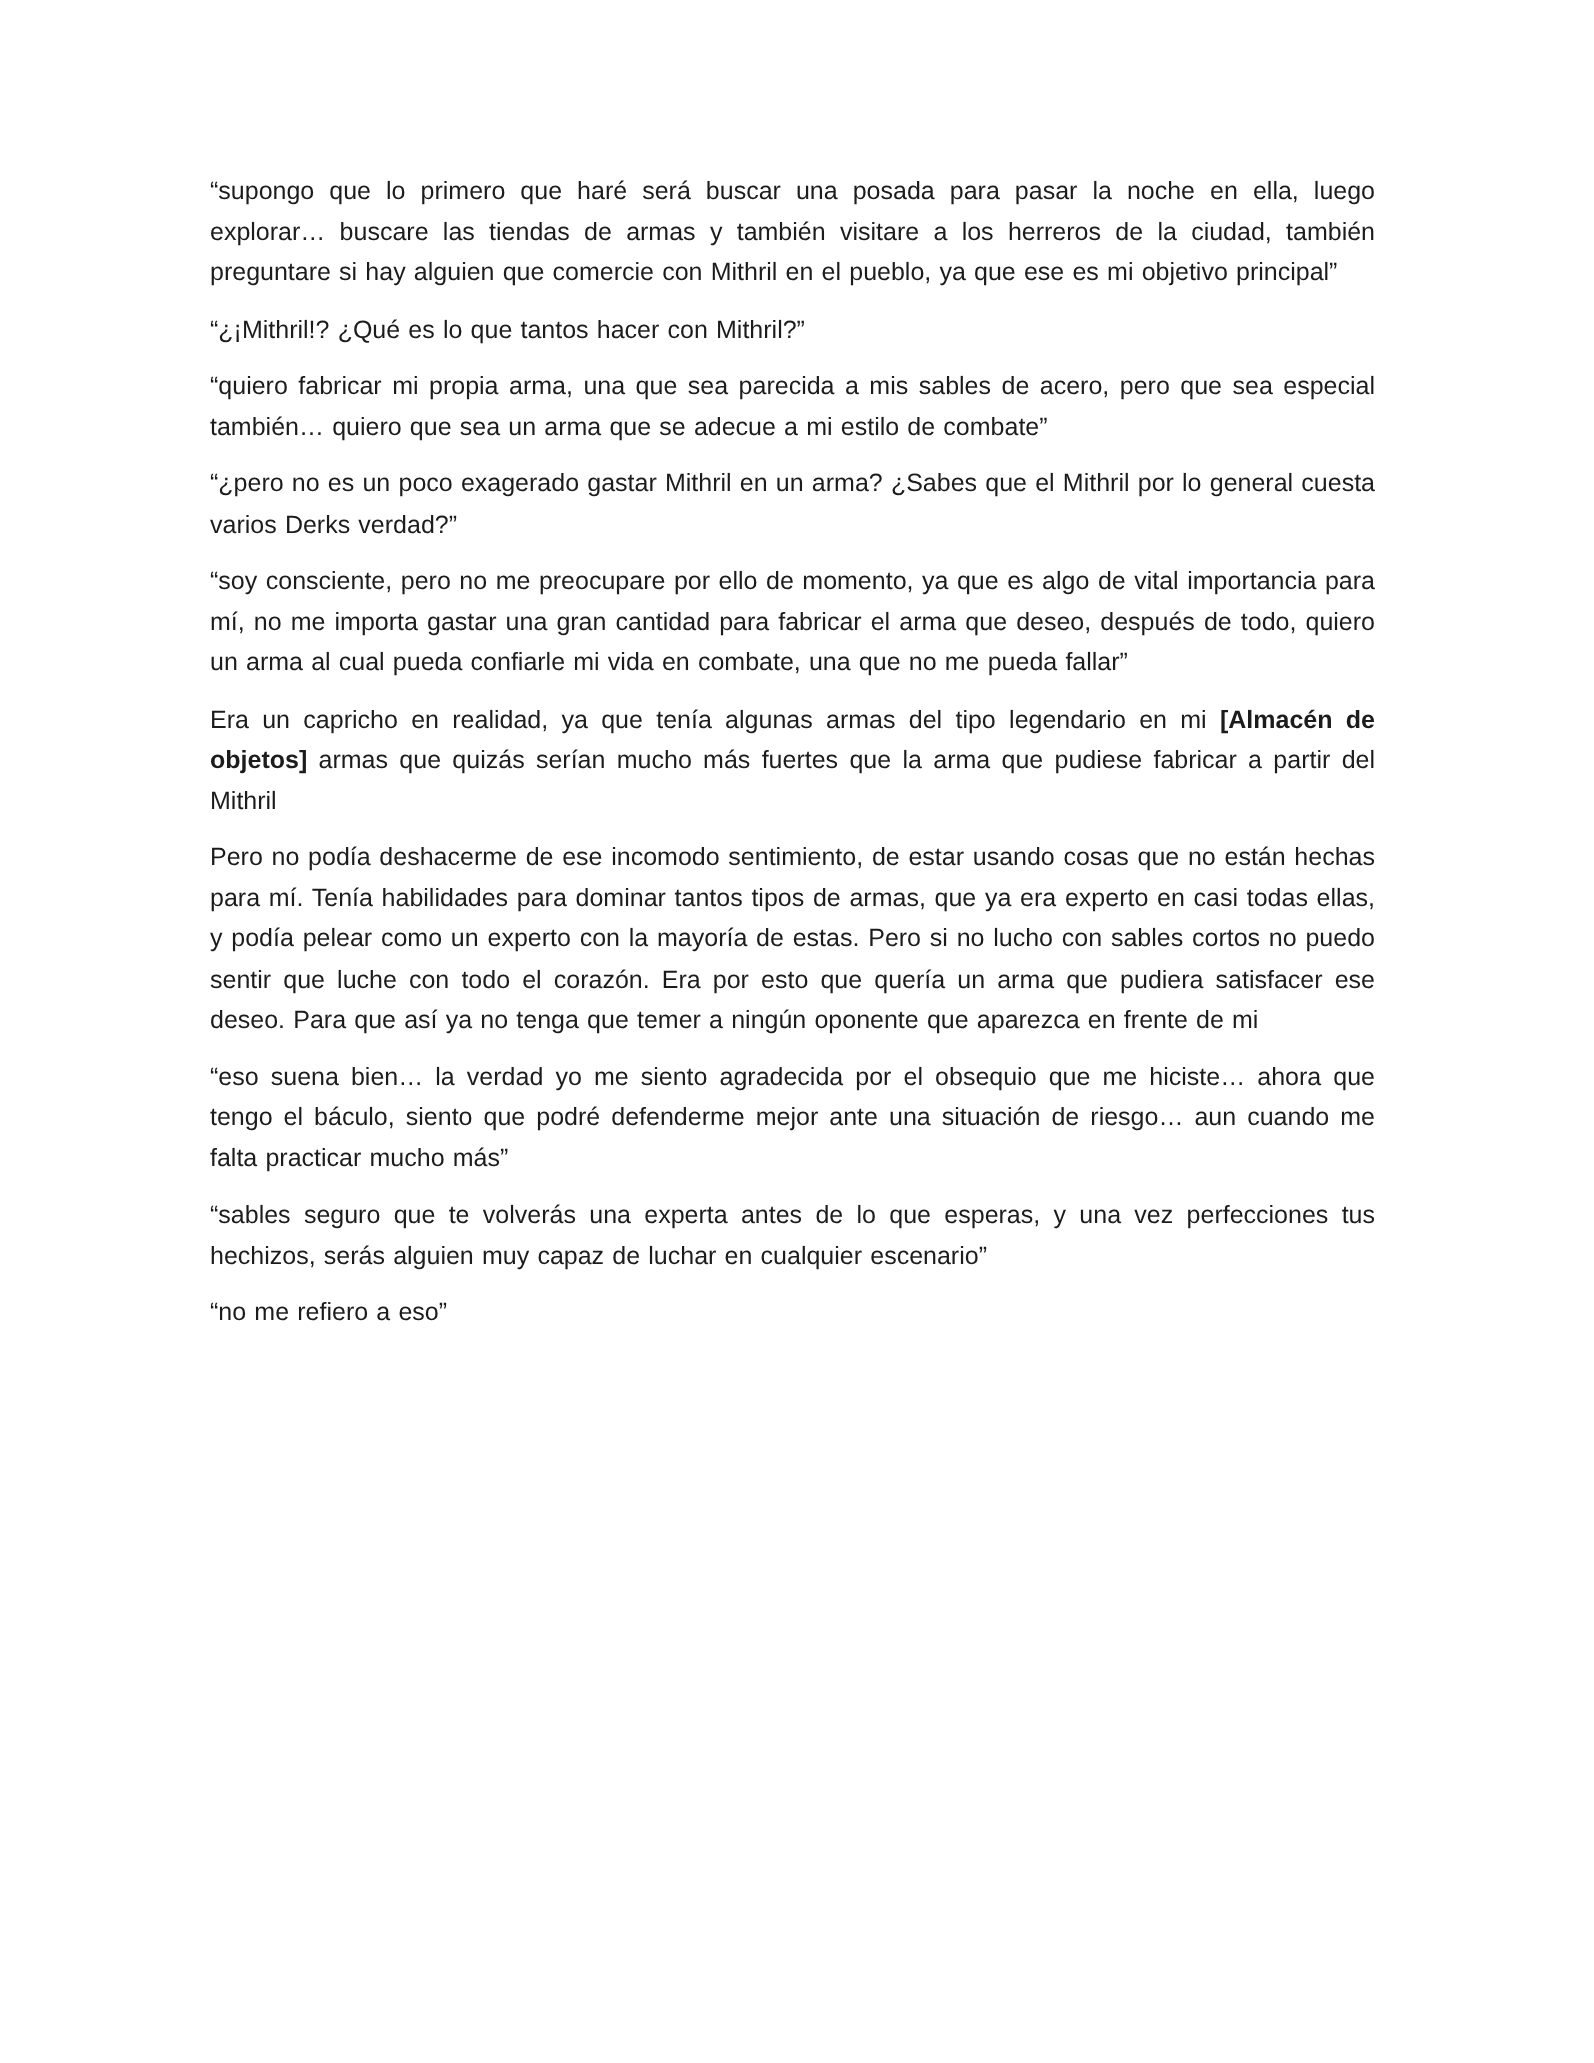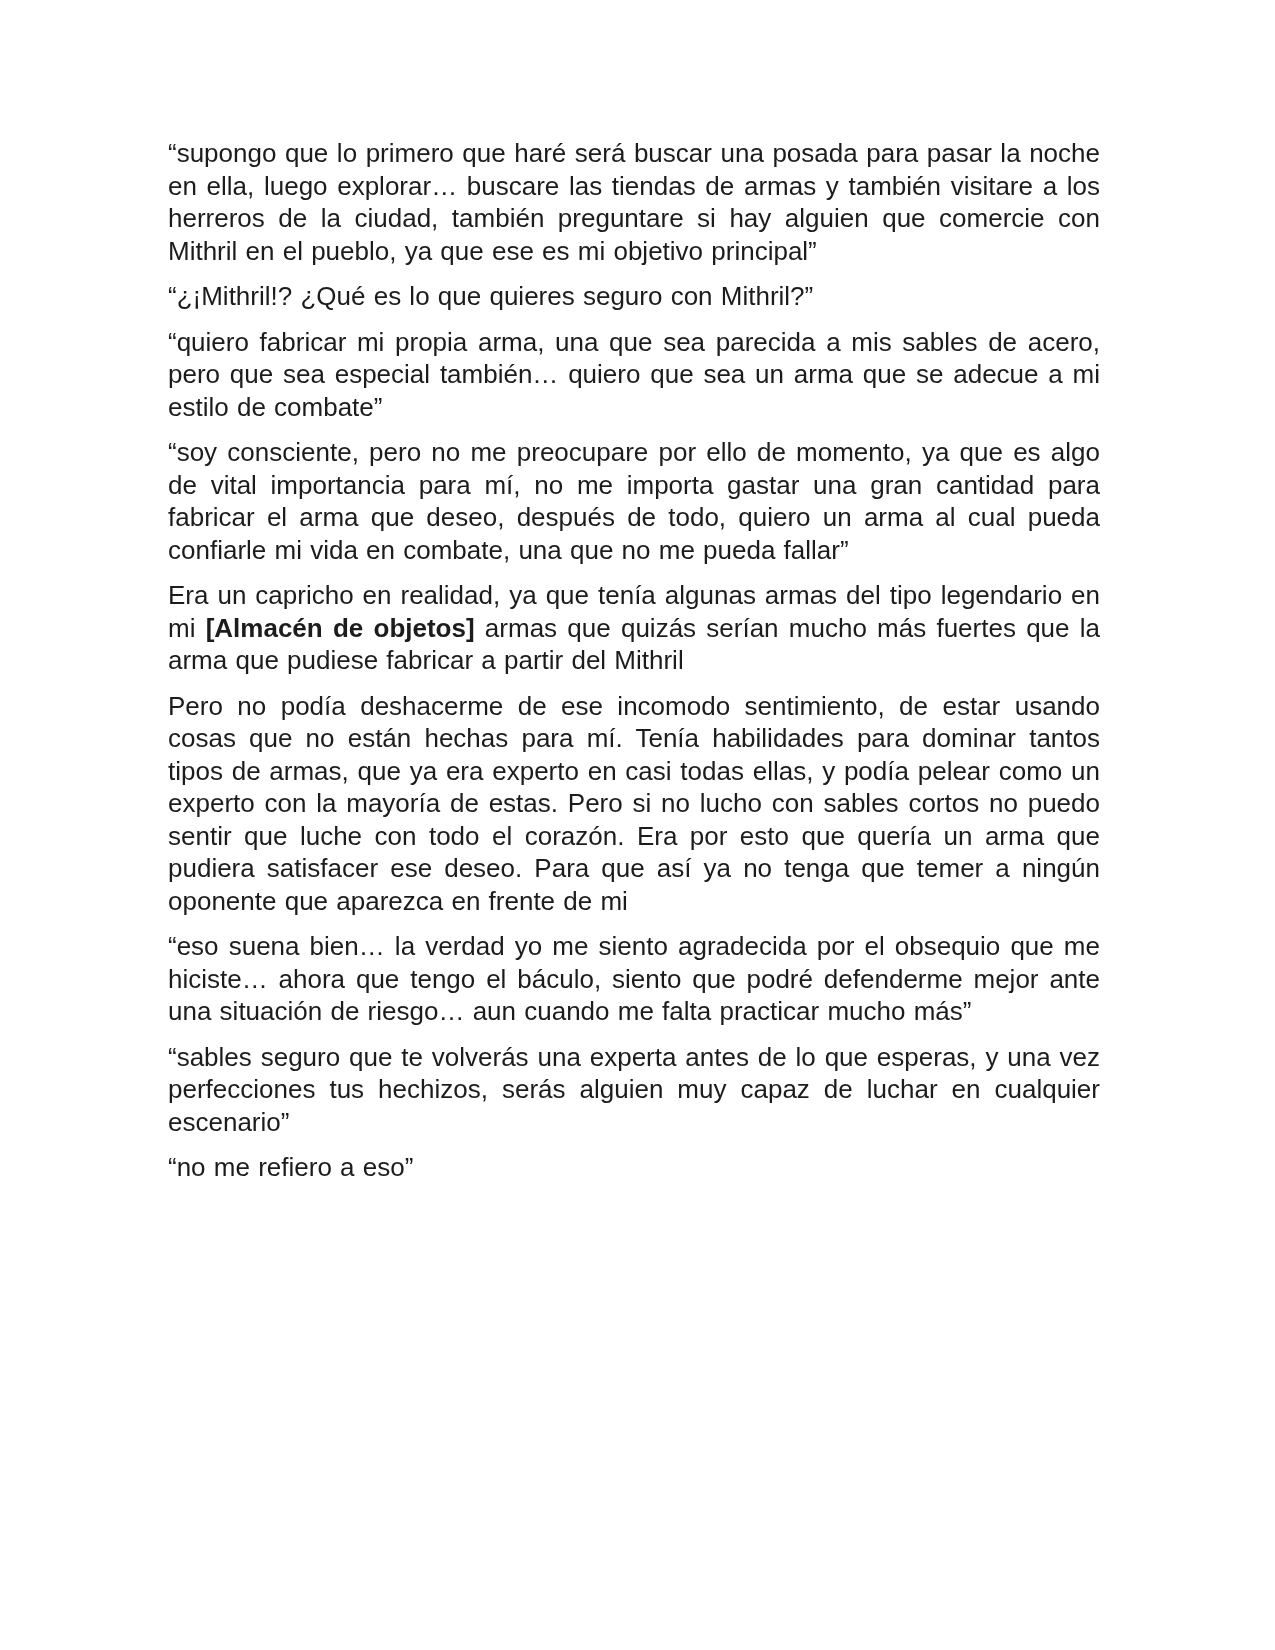--- a/index.html
+++ b/index.html
@@ -9,42 +9,43 @@
   }
   .page {
     position: relative;
     width: 1275px;
     height: 1650px;
     margin: 0 auto;
     background: #ffffff;
     box-sizing: border-box;
     padding: 137px 175px 0 168px;
     font-family: "Liberation Sans", sans-serif;
-    font-size: 26px;
+    font-size: 20px;
     color: #1c1c1c;
     overflow: hidden;
   }
   .text-block p {
     margin: 0 0 13px 0;
     text-align: justify;
     line-height: 32.5px;
     word-spacing: 1px;
   }
   .text-block .bold {
     font-weight: bold;
   }
 </style>
 </head>
 <body>
 
 <div class="page">
   <div class="text-block">
       <p><span>“supongo que lo primero que haré será buscar una posada para pasar la noche en ella, luego explorar… buscare las tiendas de armas y también visitare a los herreros de la ciudad, también preguntare si hay alguien que comercie con Mithril en el pueblo, ya que ese es mi objetivo principal”</span></p>
-      <p><span>“¿¡Mithril!? ¿Qué es lo que quieres seguro con Mithril?”</span></p>
+      <p><span>“¿¡Mithril!? ¿Qué es lo que tantos hacer con Mithril?”</span></p>
       <p><span>“quiero fabricar mi propia arma, una que sea parecida a mis sables de acero, pero que sea especial también… quiero que sea un arma que se adecue a mi estilo de combate”</span></p>
+      <p><span>“¿pero no es un poco exagerado gastar Mithril en un arma? ¿Sabes que el Mithril por lo general cuesta varios Derks verdad?”</span></p>
       <p><span>“soy consciente, pero no me preocupare por ello de momento, ya que es algo de vital importancia para mí, no me importa gastar una gran cantidad para fabricar el arma que deseo, después de todo, quiero un arma al cual pueda confiarle mi vida en combate, una que no me pueda fallar”</span></p>
       <p><span>Era un capricho en realidad, ya que tenía algunas armas del tipo legendario en mi </span><span class="bold">[Almacén de objetos]</span><span> armas que quizás serían mucho más fuertes que la arma que pudiese fabricar a partir del Mithril</span></p>
       <p><span>Pero no podía deshacerme de ese incomodo sentimiento, de estar usando cosas que no están hechas para mí. Tenía habilidades para dominar tantos tipos de armas, que ya era experto en casi todas ellas, y podía pelear como un experto con la mayoría de estas. Pero si no lucho con sables cortos no puedo sentir que luche con todo el corazón. Era por esto que quería un arma que pudiera satisfacer ese deseo. Para que así ya no tenga que temer a ningún oponente que aparezca en frente de mi</span></p>
       <p><span>“eso suena bien… la verdad yo me siento agradecida por el obsequio que me hiciste… ahora que tengo el báculo, siento que podré defenderme mejor ante una situación de riesgo… aun cuando me falta practicar mucho más”</span></p>
       <p><span>“sables seguro que te volverás una experta antes de lo que esperas, y una vez perfecciones tus hechizos, serás alguien muy capaz de luchar en cualquier escenario”</span></p>
       <p><span>“no me refiero a eso”</span></p>
     </div>
 </div>
 
 </body></html>

